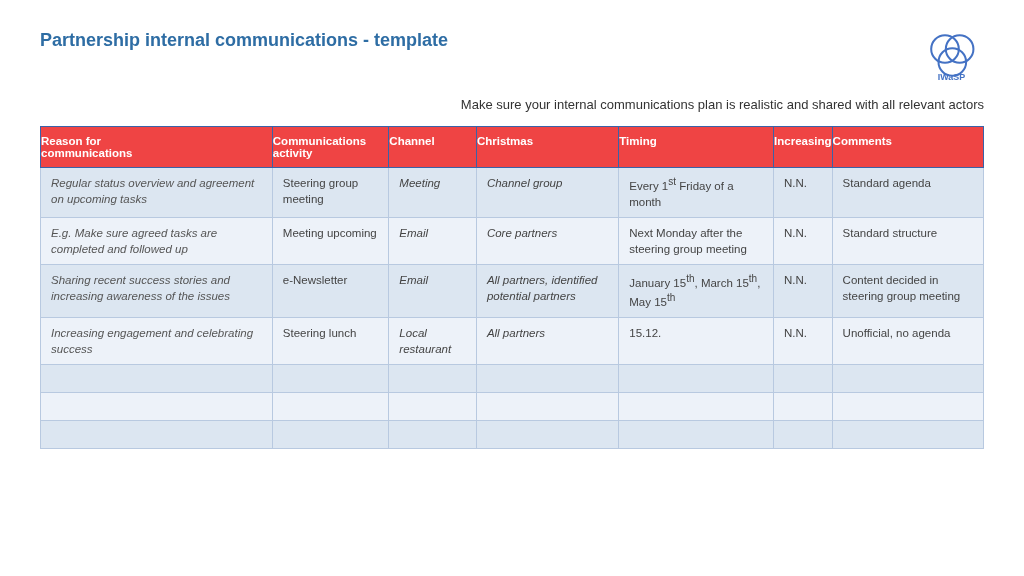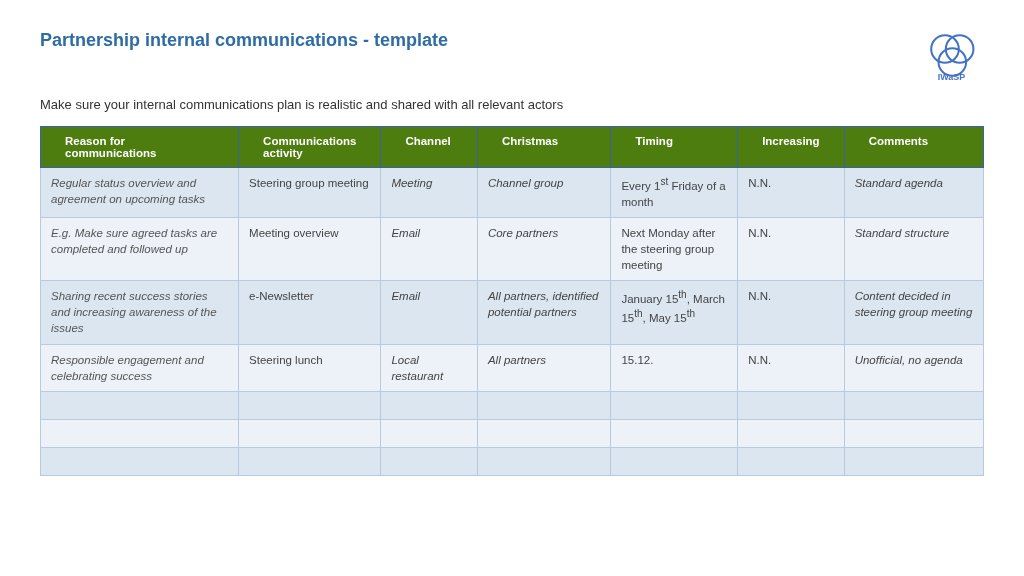--- a/index.html
+++ b/index.html
@@ -28,31 +28,32 @@
       gap: 8px;
     }
     .logo-circle-group {
       width: 65px;
       height: 55px;
     }
     .subtitle {
       font-size: 13px;
       color: #333;
       margin-bottom: 14px;
+      text-align: right;
     }
     table {
       width: 100%;
       border-collapse: collapse;
       font-size: 11.5px;
     }
     thead tr th {
-      background-color: #4d7c0f;
+      background-color: #ef4444;
       color: #ffffff;
       font-weight: 700;
-      padding: 8px 24px;
+      padding: 8px 0;
       text-align: left;
       border: 1px solid #3a62a8;
       vertical-align: top;
     }
     tbody tr:nth-child(odd) {
       background-color: #dce6f1;
     }
     tbody tr:nth-child(even) {
       background-color: #edf2f9;
     }
@@ -68,21 +69,21 @@
       vertical-align: top;
       color: #333;
       line-height: 1.4;
     }
     .col-reason { font-style: italic; color: #555; }
     .col-activity { color: #444; }
     .col-channel { font-style: italic; color: #444; }
     .col-audience { font-style: italic; color: #444; }
     .col-timing { color: #444; }
     .col-responsible { color: #444; }
-    .col-comments { font-style: italic; color: #444; margin-top: 40px; }
+    .col-comments { color: #444; margin-top: 40px; }
     sup { font-size: 10px; }
     .empty-row td { height: 28px; }
   </style>
 </head>
 <body>
 
 <div class="header-row">
   <h1 class="page-title">Partnership internal communications - template</h1>
   <div class="logo-container">
     <svg class="logo-circle-group" viewBox="0 0 80 65" xmlns="http://www.w3.org/2000/svg">
@@ -117,40 +118,40 @@
       <td class="col-activity">Steering group meeting</td>
       <td class="col-channel">Meeting</td>
       <td class="col-audience">Channel group</td>
       <td class="col-timing">Every 1<sup>st</sup> Friday of a month</td>
       <td class="col-responsible">N.N.</td>
       <td class="col-comments">Standard agenda</td>
     </tr>
 
     <tr>
       <td class="col-reason">E.g. Make sure agreed tasks are completed and followed up</td>
-      <td class="col-activity">Meeting overview</td>
+      <td class="col-activity">Meeting upcoming</td>
       <td class="col-channel">Email</td>
       <td class="col-audience">Core partners</td>
       <td class="col-timing">Next Monday after the steering group meeting</td>
       <td class="col-responsible">N.N.</td>
       <td class="col-comments">Standard structure</td>
     </tr>
 
     <tr>
       <td class="col-reason">Sharing recent success stories and increasing awareness of the issues</td>
       <td class="col-activity">e-Newsletter</td>
       <td class="col-channel">Email</td>
       <td class="col-audience">All partners, identified potential partners</td>
       <td class="col-timing">January 15<sup>th</sup>, March 15<sup>th</sup>, May 15<sup>th</sup></td>
       <td class="col-responsible">N.N.</td>
       <td class="col-comments">Content decided in steering group meeting</td>
     </tr>
 
     <tr>
-      <td class="col-reason">Responsible engagement and celebrating success</td>
+      <td class="col-reason">Increasing engagement and celebrating success</td>
       <td class="col-activity">Steering lunch</td>
       <td class="col-channel">Local restaurant</td>
       <td class="col-audience">All partners</td>
       <td class="col-timing">15.12.</td>
       <td class="col-responsible">N.N.</td>
       <td class="col-comments">Unofficial, no agenda</td>
     </tr>
 
     <tr class="empty-row">
       <td></td>

